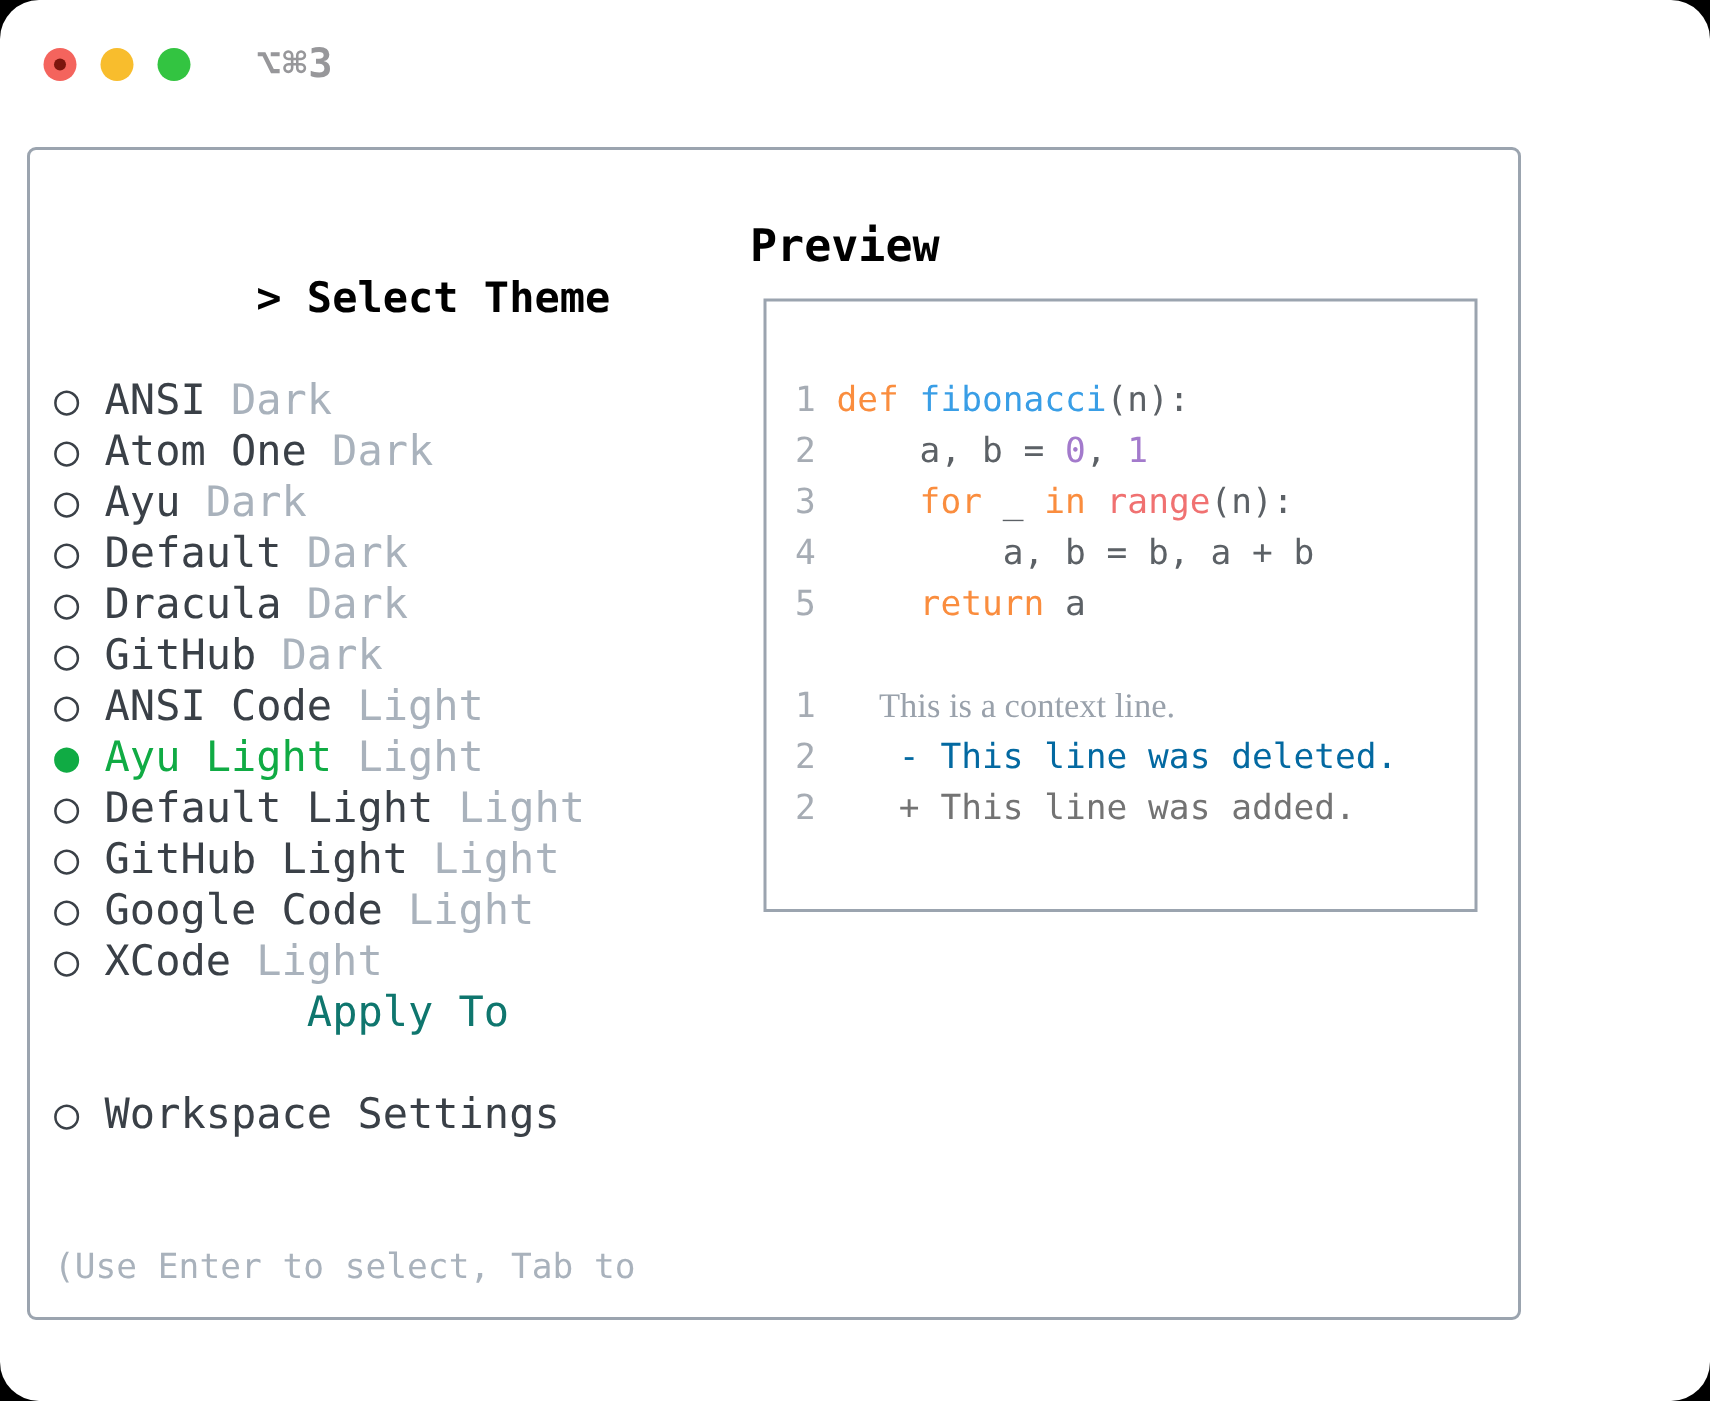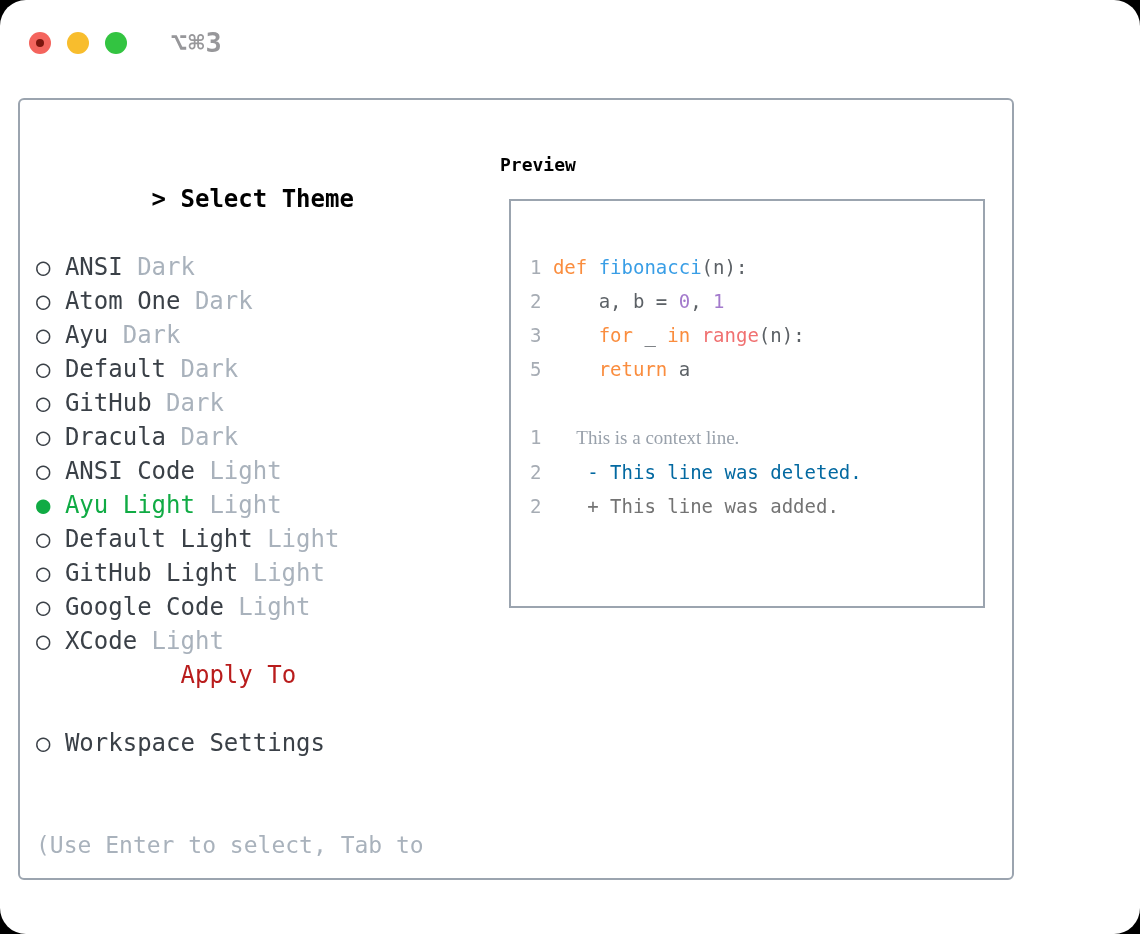--- a/index.html
+++ b/index.html
@@ -39,53 +39,53 @@
   
   .panel {
     position: absolute; left: 18px; top: 98px;
     width: 996px; height: 782px;
     border: 2px solid #9ba4af; border-radius: 6px;
     background: #fff;
   }
 
   .row {
     white-space: pre;
-    font-size: 24px; line-height: 34px;
+    font-size: 28px; line-height: 34px;
     color: #3a4047;
   }
   .marker { display: inline-block; width: 2ch; }
   .hdr .nm, .prompt { font-weight: bold; color: #000; }
-  .hdr2 .nm { color: #b91c1c; }
+  .hdr2 .nm { color: #0f766e; }
   .sfx { color: #a9b2bc; padding-left: 1ch; }
   .sel .nm, .sel .marker { color: #10ab44; }
 
   .theme-list { position: absolute; left: 16px; top: 48px; }
   .apply-list { position: absolute; left: 16px; top: 524px; }
   .help {
     position: absolute; left: 16px; top: 660px;
     font-size: 23px; line-height: 34px;
     color: #a9b2bc; white-space: pre;
   }
 
   
   .preview-label {
     position: absolute; left: 480px; top: 48px;
-    font-size: 18px; line-height: 34px;
+    font-size: 30px; line-height: 34px;
     font-weight: bold; color: #000;
   }
   .preview-box {
     position: absolute; left: 489px; top: 99px;
     width: 476px; height: 409px;
     border: 2px solid #9ba4af;
     background: #fff;
   }
   .code { position: absolute; left: 19px; top: 49px; }
   .cline {
     white-space: pre;
-    font-size: 19px; line-height: 34px; min-height: 34px;
+    font-size: 23px; line-height: 34px; min-height: 34px;
   }
   .lineno { display: inline-block; width: 2ch; color: #a6acb4; }
 </style>
 </head>
 <body>
 
 <div class="screen">
 
   <div class="titlebar">
     <span class="dot red"></span>
@@ -98,22 +98,22 @@
 
     <div class="theme-list">
       <div class="row hdr">
         <span class="marker prompt">&gt;</span><span class="nm">Select Theme</span>
       </div>
 
     <div class="row"><span class="marker">○</span><span class="nm">ANSI</span><span class="sfx">Dark</span></div>
         <div class="row"><span class="marker">○</span><span class="nm">Atom One</span><span class="sfx">Dark</span></div>
         <div class="row"><span class="marker">○</span><span class="nm">Ayu</span><span class="sfx">Dark</span></div>
         <div class="row"><span class="marker">○</span><span class="nm">Default</span><span class="sfx">Dark</span></div>
+        <div class="row"><span class="marker">○</span><span class="nm">Dracula</span><span class="sfx">Dark</span></div>
         <div class="row"><span class="marker">○</span><span class="nm">GitHub</span><span class="sfx">Dark</span></div>
-        <div class="row"><span class="marker">○</span><span class="nm">Dracula</span><span class="sfx">Dark</span></div>
         <div class="row"><span class="marker">○</span><span class="nm">ANSI Code</span><span class="sfx">Light</span></div>
         <div class="row sel"><span class="marker">●</span><span class="nm">Ayu Light</span><span class="sfx">Light</span></div>
         <div class="row"><span class="marker">○</span><span class="nm">Default Light</span><span class="sfx">Light</span></div>
         <div class="row"><span class="marker">○</span><span class="nm">GitHub Light</span><span class="sfx">Light</span></div>
         <div class="row"><span class="marker">○</span><span class="nm">Google Code</span><span class="sfx">Light</span></div>
         <div class="row"><span class="marker">○</span><span class="nm">XCode</span><span class="sfx">Light</span></div>
       </div>
 
     <div class="apply-list">
       <div class="row hdr2">
@@ -129,20 +129,21 @@
     </div>
 
     <div class="preview-label">Preview</div>
 
     <div class="preview-box">
       <div class="code">
 
       <div class="cline"><span class="lineno">1</span><span style="color: rgb(250, 141, 62);">def </span><span style="color: rgb(57, 158, 230);">fibonacci</span><span style="color: rgb(92, 97, 102);">(n):</span></div>
           <div class="cline"><span class="lineno">2</span><span style="color: rgb(92, 97, 102);">    a, b = </span><span style="color: rgb(163, 122, 204);">0</span><span style="color: rgb(92, 97, 102);">, </span><span style="color: rgb(163, 122, 204);">1</span></div>
           <div class="cline"><span class="lineno">3</span><span style="color: rgb(92, 97, 102);">    </span><span style="color: rgb(250, 141, 62);">for</span><span style="color: rgb(92, 97, 102);"> _ </span><span style="color: rgb(250, 141, 62);">in</span><span style="color: rgb(92, 97, 102);"> </span><span style="color: rgb(240, 113, 113);">range</span><span style="color: rgb(92, 97, 102);">(n):</span></div>
+          <div class="cline"><span class="lineno">4</span><span style="color: rgb(92, 97, 102);">        a, b = b, a + b</span></div>
           <div class="cline"><span class="lineno">5</span><span style="color: rgb(92, 97, 102);">    </span><span style="color: rgb(250, 141, 62);">return</span><span style="color: rgb(92, 97, 102);"> a</span></div>
           <div class="cline"><span class="lineno"></span></div>
           <div class="cline"><span class="lineno">1</span><span style="color: rgb(153, 161, 171); font-family: Liberation Serif, serif;">     This is a context line.</span></div>
           <div class="cline"><span class="lineno">2</span><span style="color: #0369a1;">   - This line was deleted.</span></div>
           <div class="cline"><span class="lineno">2</span><span style="color: #737373;">   + This line was added.</span></div>
         </div>
     </div>
 
   </div>
 </div>

